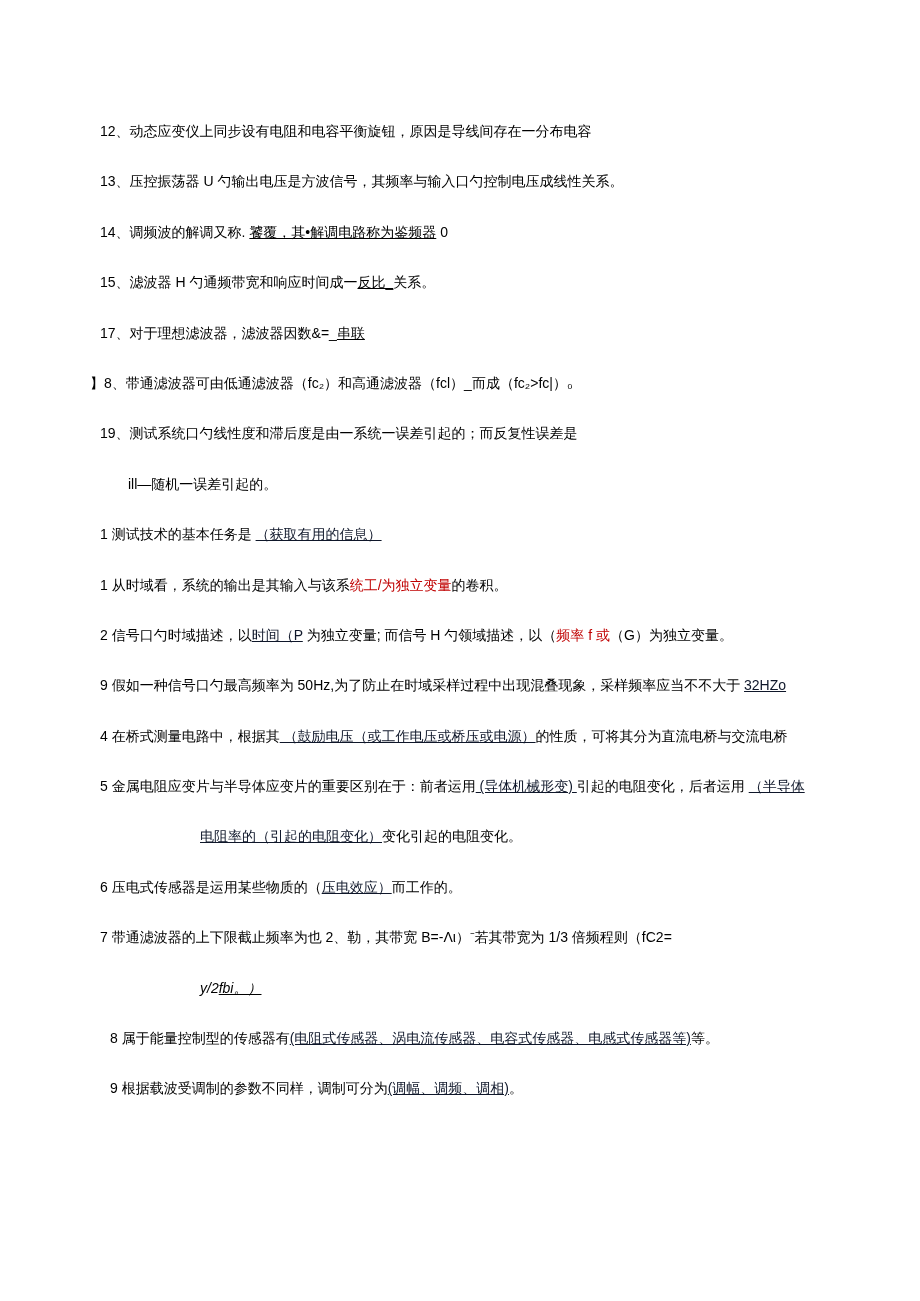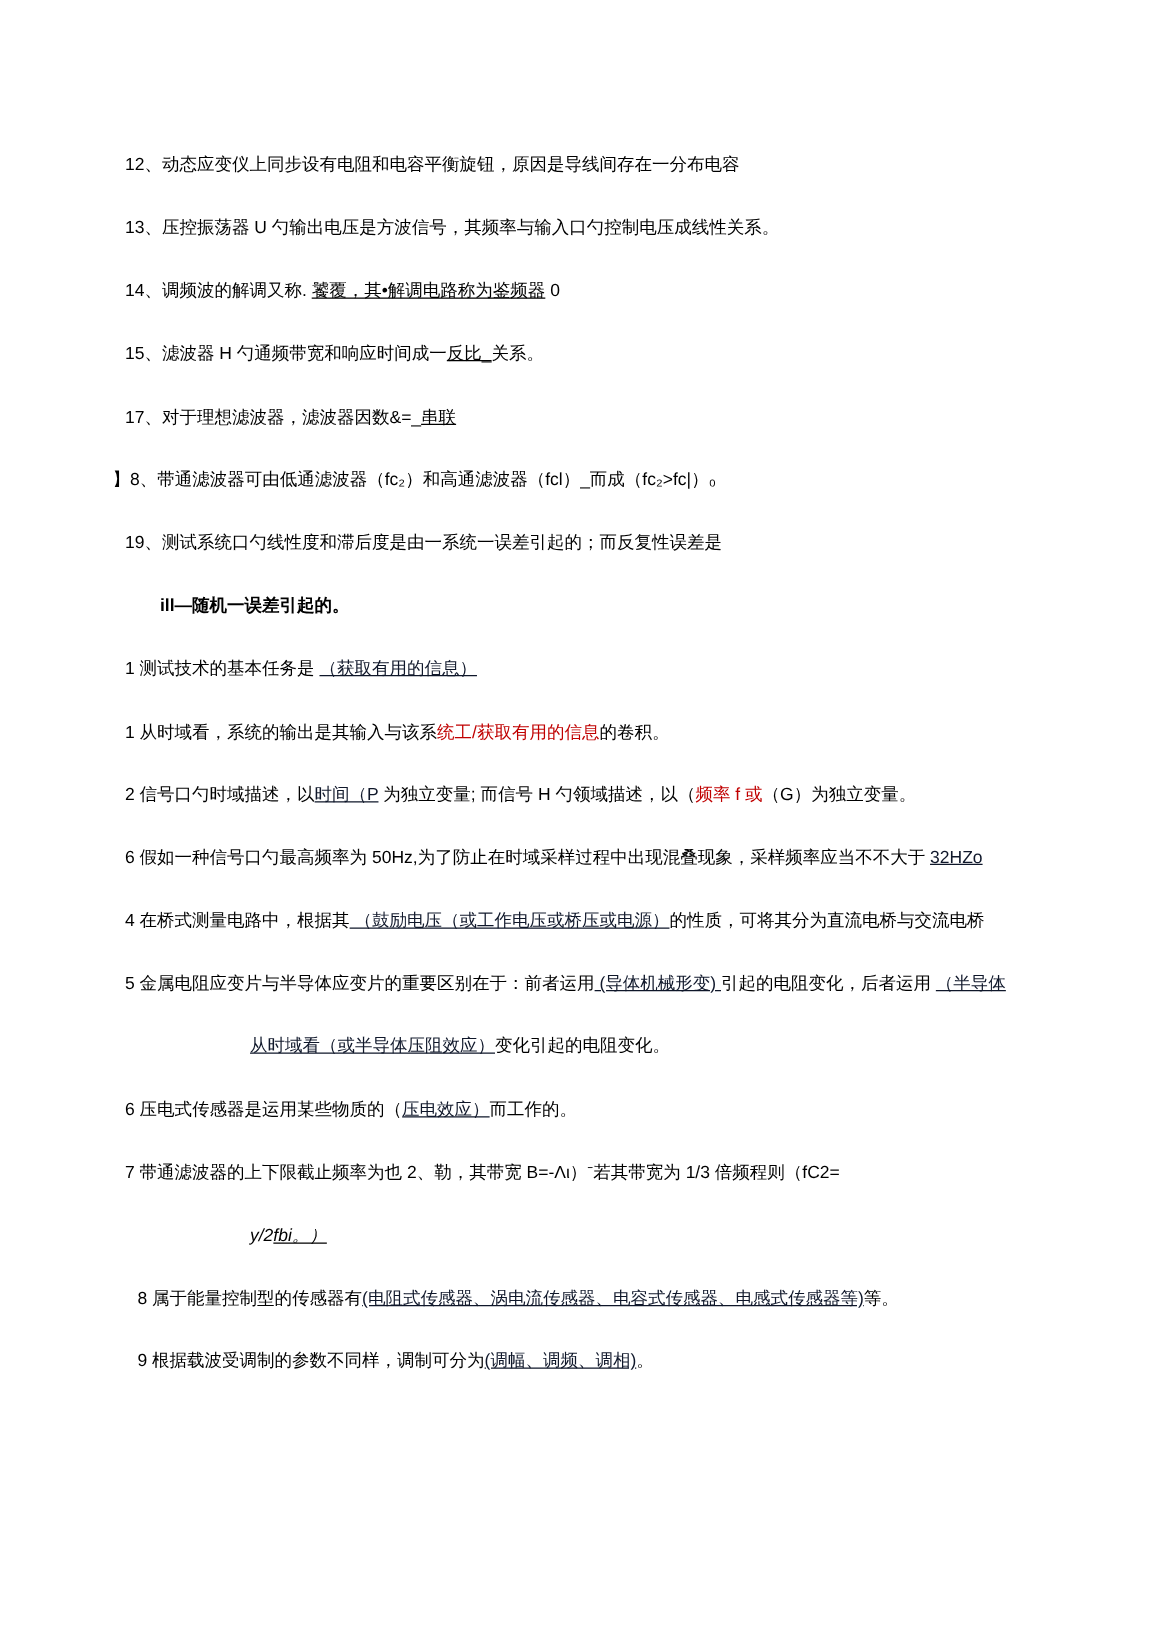--- a/index.html
+++ b/index.html
@@ -14,21 +14,20 @@
     font-size: 14px;
     line-height: 1.6;
     color: #000000;
   }
   .item {
     margin-bottom: 28px;
   }
   .indent {
     padding-left: 28px;
     margin-bottom: 28px;
-    font-weight: bold;
   }
   .indent2 {
     padding-left: 100px;
     margin-bottom: 28px;
   }
   .indent3 {
     padding-left: 100px;
     margin-bottom: 28px;
     font-style: italic;
   }
@@ -79,41 +78,41 @@
 
   <div class="indent">
     <span>ill—随机一误差引起的。</span>
   </div>
 
   <div class="item">
     <span>1 测试技术的基本任务是 </span><span class="ru">（获取有用的信息）</span>
   </div>
 
   <div class="item">
-    <span>1 从时域看，系统的输出是其输入与该系</span><span class="red">统工/获取有用的信息</span><span>的卷积。</span>
+    <span>1 从时域看，系统的输出是其输入与该系</span><span class="red">统工/为独立变量</span><span>的卷积。</span>
   </div>
 
   <div class="item">
     <span>2 信号口勺时域描述，以</span><span class="ru">时间（P</span><span> 为独立变量; 而信号 H 勺领域描述，以（</span><span class="red">频率 f 或</span><span>（G）为独立变量。</span>
   </div>
 
   <div class="item">
-    <span>6 假如一种信号口勺最高频率为 50Hz,为了防止在时域采样过程中出现混叠现象，采样频率应当不不大于 </span><span class="ru">32HZo</span>
+    <span>9 假如一种信号口勺最高频率为 50Hz,为了防止在时域采样过程中出现混叠现象，采样频率应当不不大于 </span><span class="ru">32HZo</span>
   </div>
 
   <div class="item">
     <span>4 在桥式测量电路中，根据其</span><span class="ru"> （鼓励电压（或工作电压或桥压或电源）</span><span>的性质，可将其分为直流电桥与交流电桥</span>
   </div>
 
   <div class="item">
     <span>5 金属电阻应变片与半导体应变片的重要区别在于：前者运用</span><span class="ru"> (导体机械形变) </span><span>引起的电阻变化，后者运用 </span><span class="ru">（半导体</span>
   </div>
 
   <div class="indent2">
-    <span class="ru">从时域看（或半导体压阻效应）</span><span>变化引起的电阻变化。</span>
+    <span class="ru">电阻率的（引起的电阻变化）</span><span>变化引起的电阻变化。</span>
   </div>
 
   <div class="item">
     <span>6 压电式传感器是运用某些物质的（</span><span class="ru">压电效应）</span><span>而工作的。</span>
   </div>
 
   <div class="item">
     <span>7 带通滤波器的上下限截止频率为也 2、勒，其带宽 B=-Λι）⁻若其带宽为 1/3 倍频程则（fC2=</span>
   </div>
 

